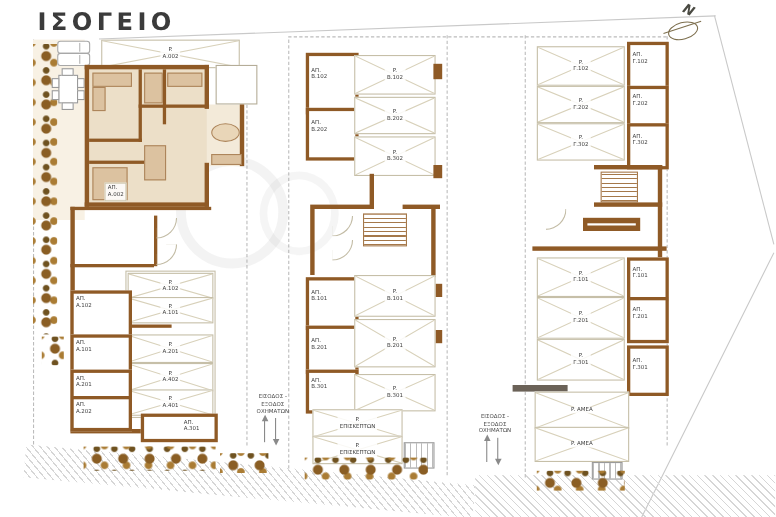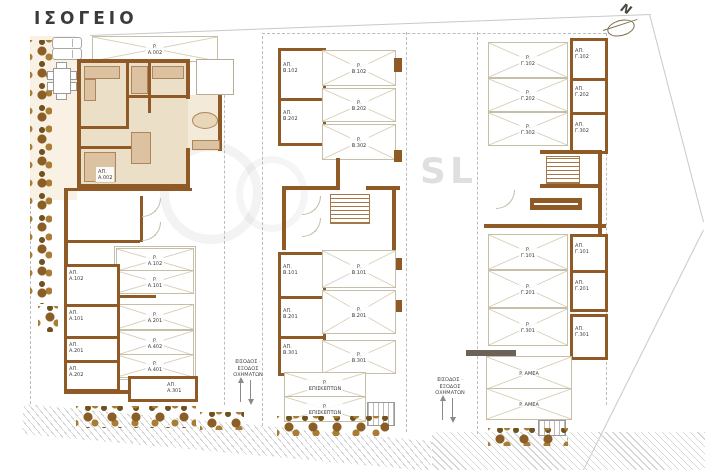--- a/index.html
+++ b/index.html
@@ -1,19 +1,19 @@
 <!DOCTYPE html>
 <html><head>
 <meta charset="utf-8">
 <style>
   html,body{margin:0;padding:0;background:#fff;}
   #plan{position:relative;width:705px;height:470px;background:#ffffff;overflow:hidden;
         font-family:"DejaVu Sans","Liberation Sans",sans-serif;color:#3f3f3f;}
   .abs{position:absolute;}
-  .title{font-size:17px;font-weight:bold;letter-spacing:4px;color:#3b3b3b;}
+  .title{font-size:22px;font-weight:bold;letter-spacing:4px;color:#3b3b3b;}
   
   .pspace{position:absolute;border:1px solid #c6bfa8;background:#fff;}
   .xlines{position:absolute;left:0;top:0;width:100%;height:100%;}
   .xlines path{stroke:#d8d1ba;stroke-width:1;fill:none;}
   .plabel{position:absolute;left:50%;top:50%;transform:translate(-50%,-50%);
           font-size:5px;line-height:1.25;text-align:center;white-space:pre-line;
           background:rgba(255,255,255,.85);padding:0 2px;color:#3f3f3f;width:max-content;}
   
   .sroom{position:absolute;border:3px solid #8f5a26;background:#fff;}
   .slabel{position:absolute;left:2px;top:2px;font-size:5px;line-height:1.25;
@@ -72,21 +72,20 @@
   <div class="dashv" style="left:477px;top:32px;height:402px;"></div>
   <div class="dashv" style="left:606px;top:33px;height:372px;"></div>
   <div class="dashh" style="left:262px;top:33px;width:344px;"></div>
 
   <div class="abs" style="left:607px;top:20px;width:26px;height:14px;border:1px solid #7d6f4e;border-radius:50%;transform:rotate(-15deg);"></div>
   <div class="thinline" style="left:603px;top:30px;width:36px;border-top-color:#7d6f4e;transform:rotate(-18deg);"></div>
   <div class="abs" style="left:621px;top:2px;font-size:12px;font-style:italic;font-weight:bold;color:#4a4a42;transform:rotate(28deg);">N</div>
 
   <div class="ring" style="left:160px;top:142px;width:84px;height:84px;border:9px solid rgba(160,160,160,.13);"></div>
   <div class="ring" style="left:236px;top:156px;width:58px;height:62px;border:7px solid rgba(160,160,160,.10);"></div>
-  <div class="wm" style="left:420px;top:150px;font-size:36px;">SL</div>
 
   <div class="abs" style="left:30px;top:36px;width:47px;height:164px;background:#f8f1e4;"></div>
   <div class="trees" style="left:30px;top:40px;width:22px;height:264px;"></div>
   <div class="trees" style="left:38px;top:306px;width:20px;height:26px;"></div>
   <div class="car" style="left:52px;top:37px;width:28px;height:10px;">
       <div class="carline"></div>
     </div>
   <div class="car" style="left:52px;top:48px;width:28px;height:10px;">
       <div class="carline"></div>
     </div>

